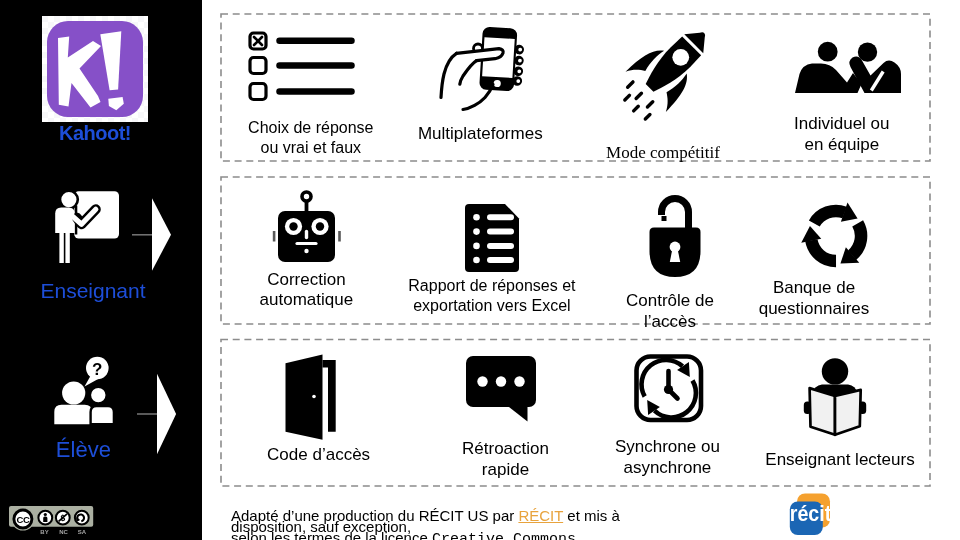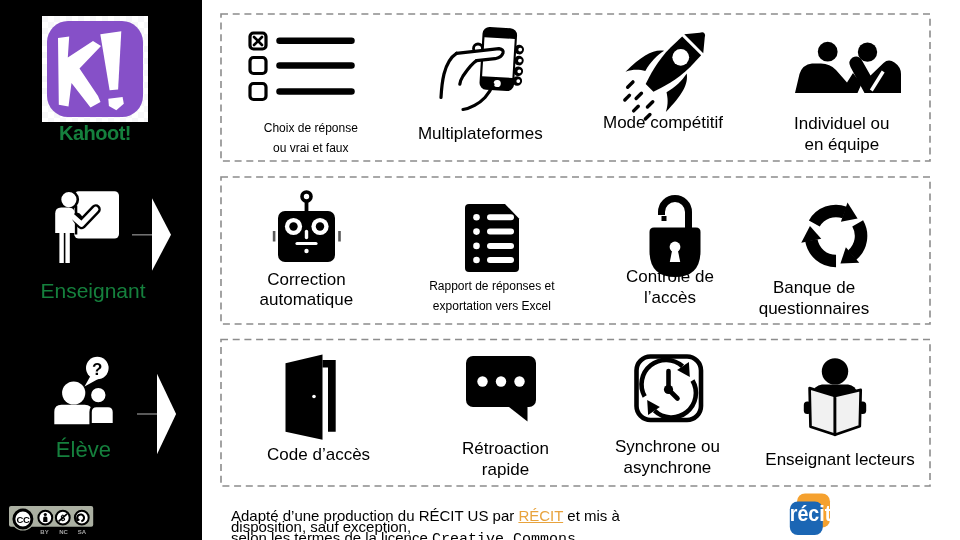--- a/index.html
+++ b/index.html
@@ -1,20 +1,20 @@
 <!DOCTYPE html>
 <html><head>
 <meta charset="utf-8">
 <style>
 html,body{margin:0;padding:0;}
 body{width:960px;height:540px;background:#fff;overflow:hidden;position:relative;font-family:"Liberation Sans",sans-serif;}
 #sidebar{position:absolute;left:0;top:0;width:202px;height:540px;background:#000;}
 .lbl{position:absolute;color:#000;font-size:17px;line-height:20.5px;text-align:center;width:200px;}
-.lbl16{font-size:12px;text-align:center;}
-.wlbl{position:absolute;color:#15803d;text-align:center;}
+.lbl16{font-size:16px;text-align:center;}
+.wlbl{position:absolute;color:#1d4ed8;text-align:center;}
 svg.ov{position:absolute;left:0;top:0;}
 </style>
 </head>
 <body>
 <div id="sidebar"></div>
 
 <div style="position:absolute;left:42px;top:16px;width:106px;height:106px;background:
  conic-gradient(#fff 90deg,#f7f7f9 90deg 180deg,#fff 180deg 270deg,#f7f7f9 270deg);
  background-size:12px 12px;"></div>
 
@@ -240,26 +240,26 @@
 <text x="810.5" y="520.8" font-size="22" font-weight="bold" fill="#fff" text-anchor="middle" textLength="41.5" lengthAdjust="spacingAndGlyphs">récit</text>
 </g>
 </svg>
 
 <div class="wlbl" style="left:35px;top:123.4px;width:120px;font-size:20px;font-weight:bold;letter-spacing:-0.5px;line-height:20px;">Kahoot!</div>
 <div class="wlbl" style="left:22px;top:279.5px;width:142px;font-size:21px;line-height:22px;">Enseignant</div>
 <div class="wlbl" style="left:33.4px;top:439px;width:100px;font-size:22px;line-height:22px;">Élève</div>
 
 <div class="lbl lbl16" style="left:210.8px;top:117.5px;">Choix de réponse<br>ou vrai et faux</div>
 <div class="lbl" style="left:380.3px;top:124.3px;">Multiplateformes</div>
-<div class="lbl" style="left:563px;top:113px;">Mode compétitif</div>
+<div class="lbl" style="left:563px;top:143px;font-family:Liberation Serif, serif;">Mode compétitif</div>
 <div class="lbl" style="left:741.8px;top:114.0px;">Individuel ou<br>en équipe</div>
 
 <div class="lbl" style="left:206.4px;top:269.6px;">Correction<br>automatique</div>
 <div class="lbl lbl16" style="left:391.9px;top:275.9px;">Rapport de réponses et<br>exportation vers Excel</div>
-<div class="lbl" style="left:570px;top:267px;">Contrôle de<br>l’accès</div>
+<div class="lbl" style="left:570px;top:291px;">Contrôle de<br>l’accès</div>
 <div class="lbl" style="left:714px;top:278.1px;">Banque de<br>questionnaires</div>
 
 <div class="lbl" style="left:218.6px;top:445.1px;">Code d’accès</div>
 <div class="lbl" style="left:405.5px;top:439.1px;">Rétroaction<br>rapide</div>
 <div class="lbl" style="left:567.4px;top:437.0px;">Synchrone ou<br>asynchrone</div>
 <div class="lbl" style="left:740px;top:450.2px;">Enseignant lecteurs</div>
 
 <div style="position:absolute;left:231px;top:510.2px;width:420px;font-size:15px;line-height:11px;color:#000;">
 Adapté d’une production du RÉCIT US par <span style="color:#e8a33d;text-decoration:underline;">RÉCIT</span> et mis à disposition, sauf exception,<br>
 selon les termes de la licence <span style="text-decoration:underline;font-family:Liberation Mono, monospace;">Creative Commons</span>.

